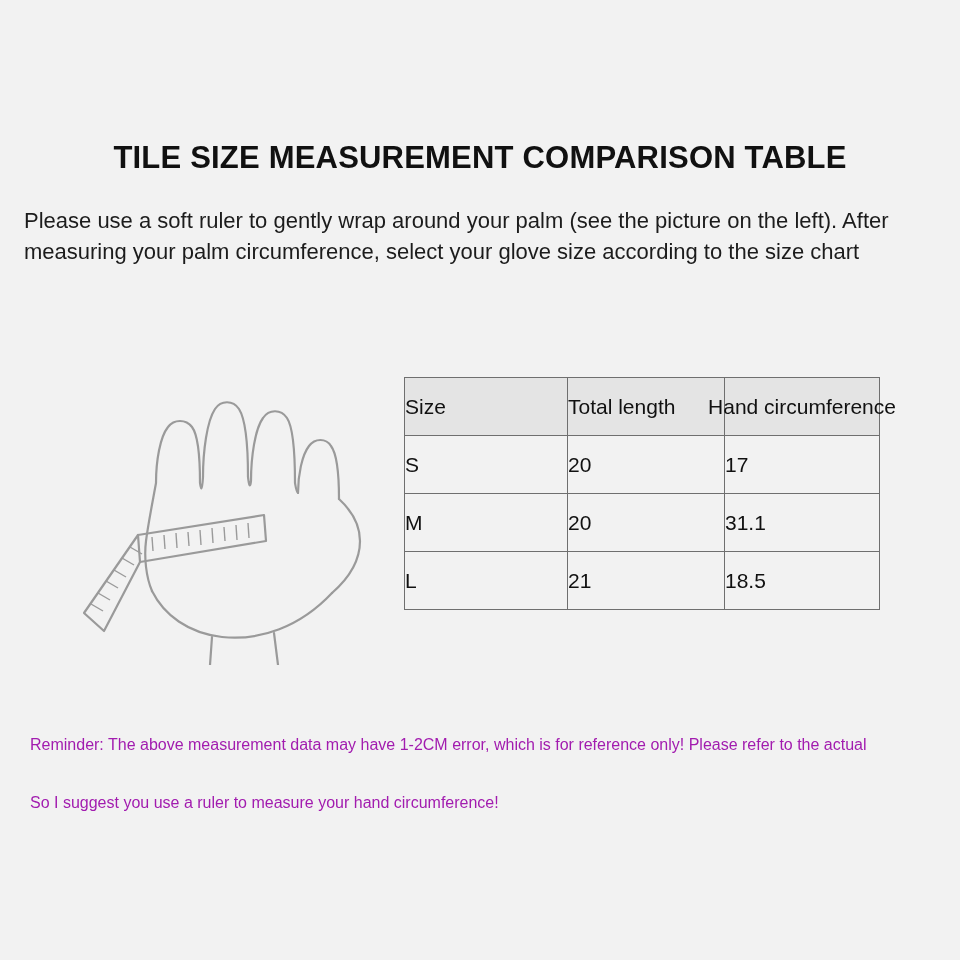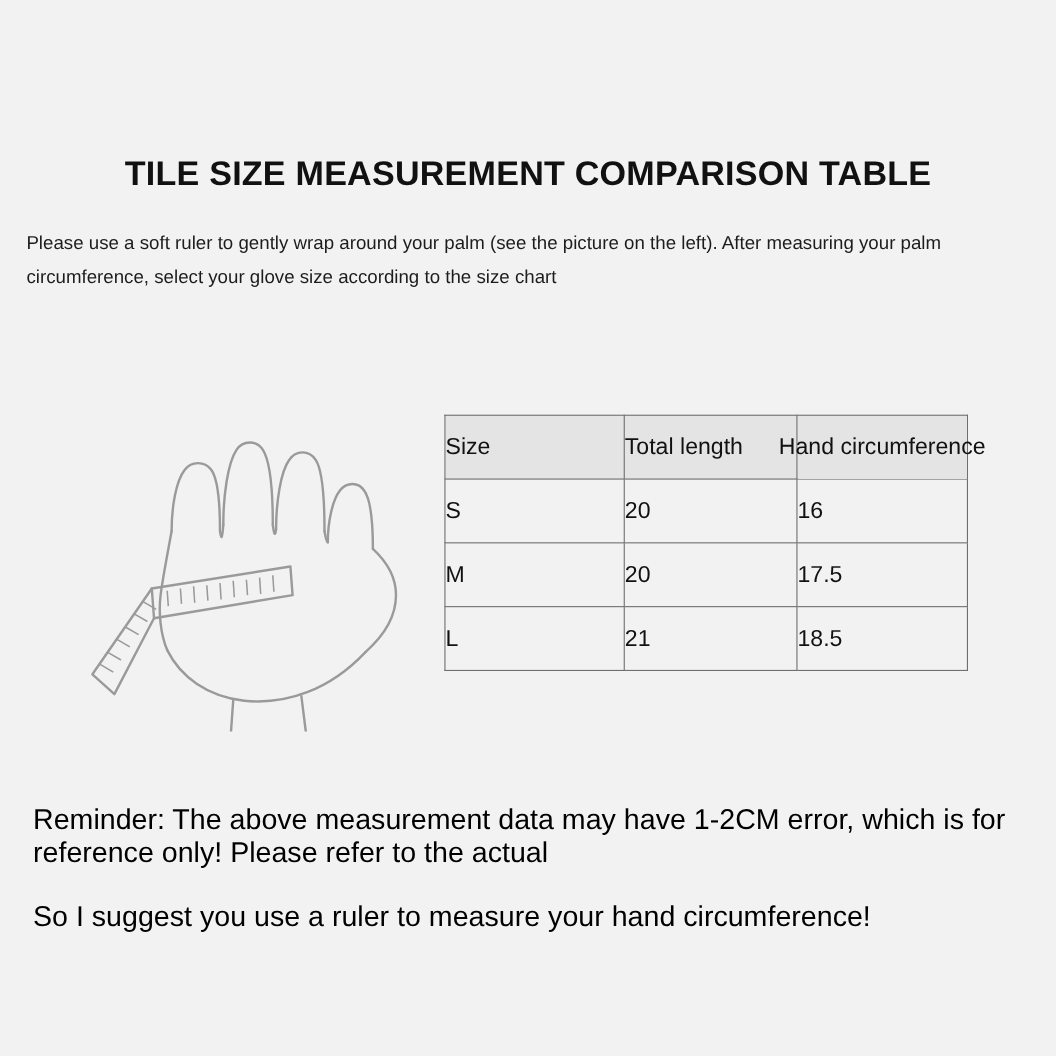--- a/index.html
+++ b/index.html
@@ -32,21 +32,21 @@
     font-size: 31px;
     font-weight: bold;
     letter-spacing: 0.2px;
     color: #111;
   }
   .intro {
     position: absolute;
     left: 24px;
     top: 205px;
     width: 912px;
-    font-size: 17px;
+    font-size: 22px;
     line-height: 31px;
     color: #1c1c1c;
   }
   .hand-figure {
     position: absolute;
     left: 60px;
     top: 365px;
     width: 320px;
     height: 300px;
   }
@@ -84,23 +84,23 @@
     left: 50%;
     top: 50%;
     transform: translate(-50%, -50%);
     white-space: nowrap;
   }
   .reminder {
     position: absolute;
     left: 30px;
     top: 730px;
     width: 900px;
-    font-size: 26px;
+    font-size: 16px;
     line-height: 30px;
-    color: #000000;
+    color: #a21caf;
   }
   .reminder .line2 {
     margin-top: 28px;
   }
   .corner-mark {
     position: absolute;
     left: 18px;
     bottom: 6px;
     font-size: 10px;
     color: #c9c9c9;
@@ -173,26 +173,26 @@
         <td class="col-len">Total length</td>
         <td class="col-circ hdr-circ">
             <span>Hand circumference</span>
           </td>
       </tr>
     </thead>
     <tbody>
       <tr>
         <td>S</td>
         <td>20</td>
-        <td>16</td>
+        <td>17</td>
       </tr>
       <tr>
         <td>M</td>
         <td>20</td>
-        <td>17.5</td>
+        <td>31.1</td>
       </tr>
       <tr>
         <td>L</td>
         <td>21</td>
         <td>18.5</td>
       </tr>
     </tbody>
   </table>
 
   <div class="reminder">

